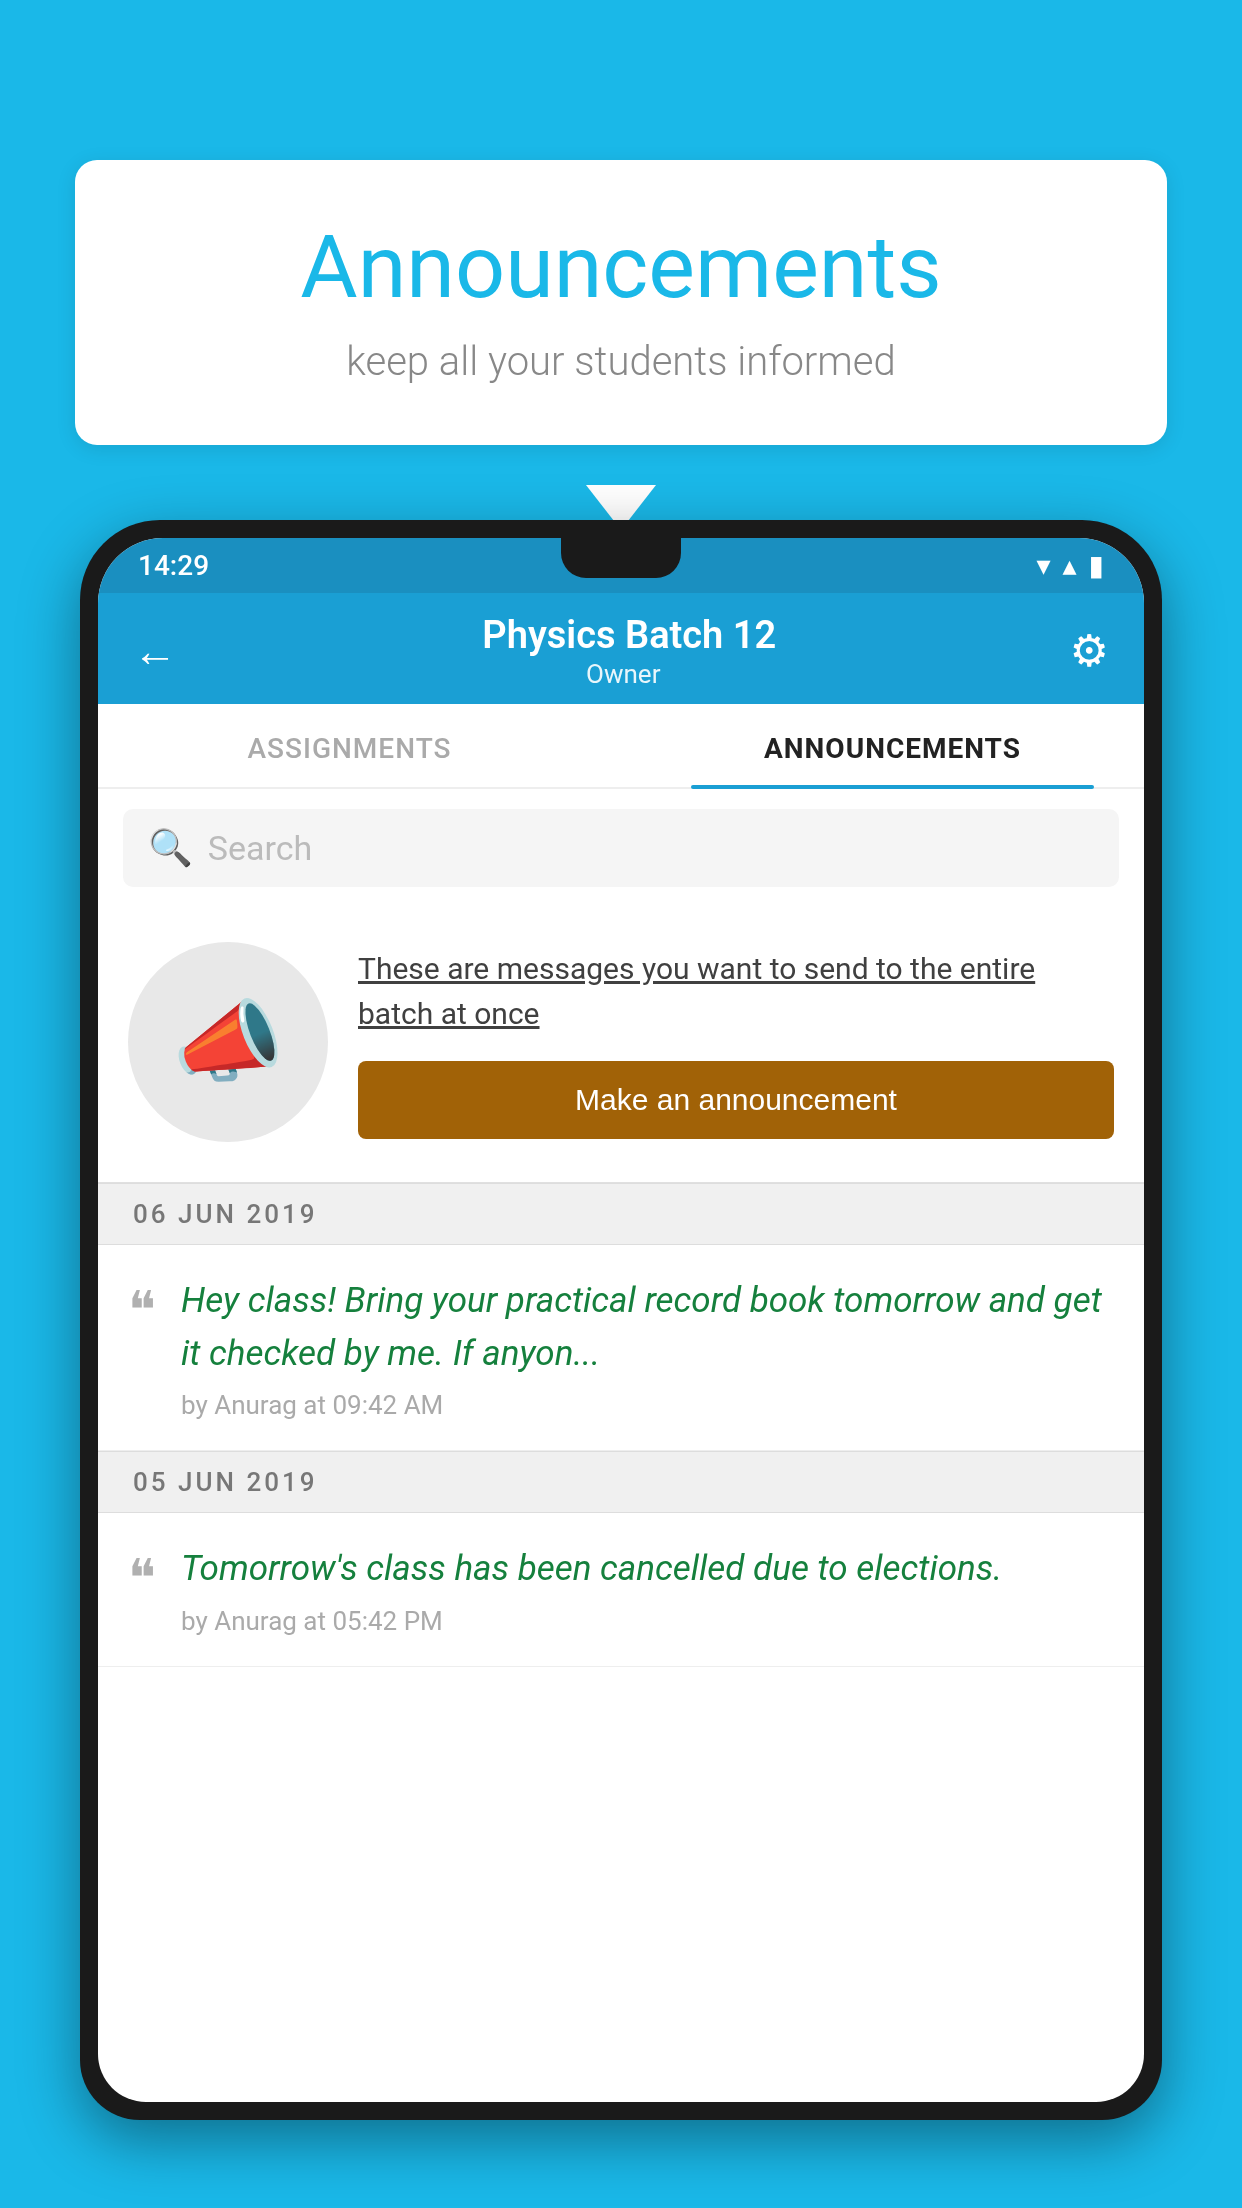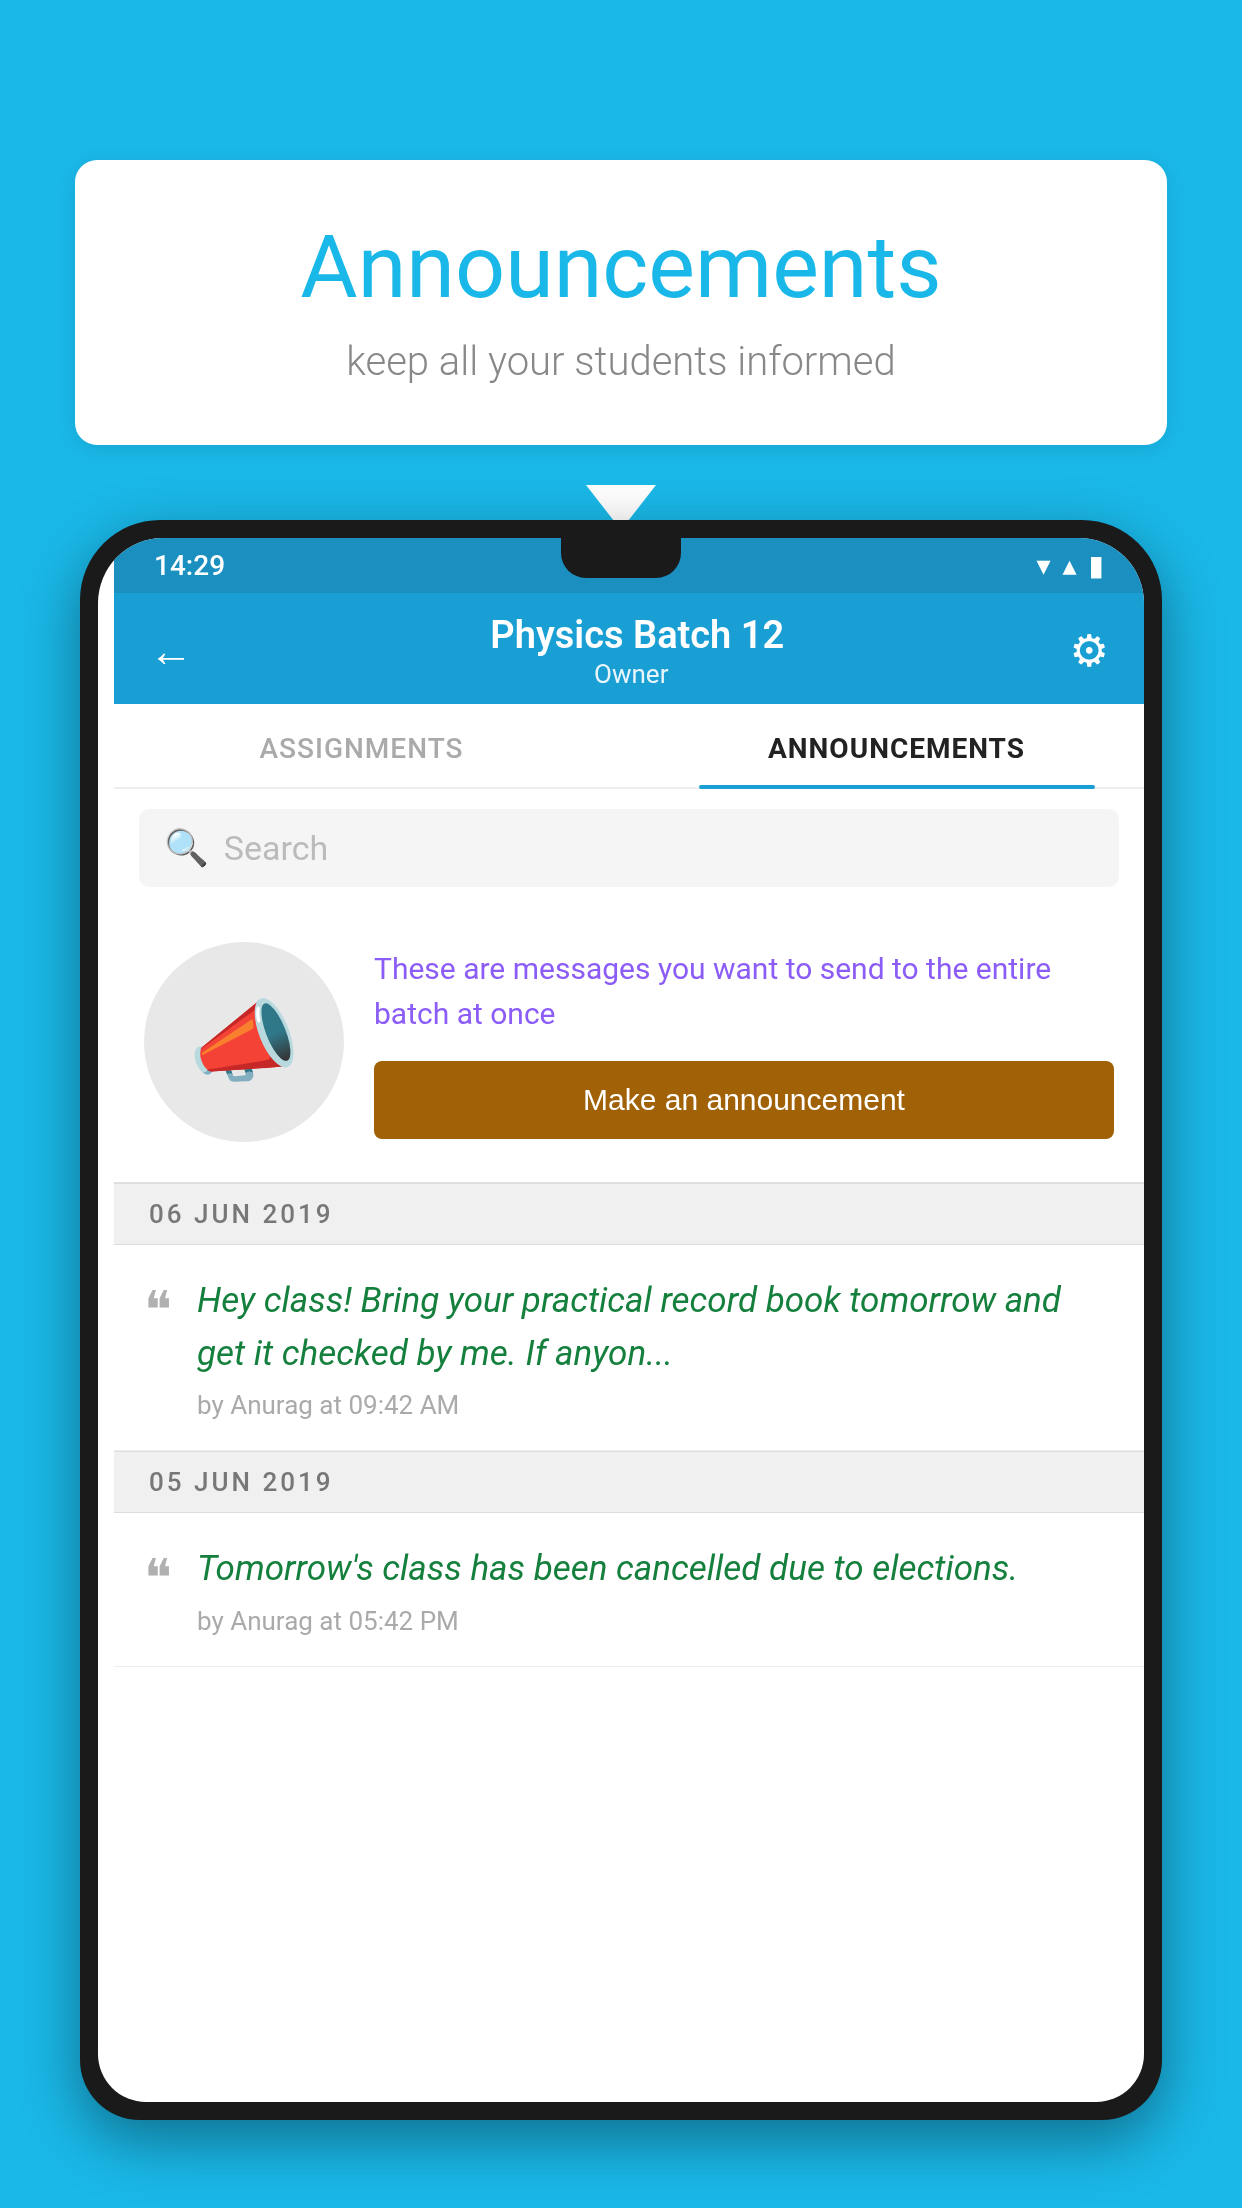--- a/index.html
+++ b/index.html
@@ -74,21 +74,20 @@
       box-shadow: 0 20px 60px rgba(0,0,0,0.4);
     }
 
     .phone-inner {
       background: white;
       border-radius: 65px 65px 48px 48px;
       overflow: hidden;
       width: 100%;
       height: 100%;
       position: relative;
-      padding-left: 16px;
     }
 
     
     .status-bar {
       background: #1a8fc0;
       height: 55px;
       display: flex;
       align-items: center;
       justify-content: space-between;
       padding: 0 40px;
@@ -239,24 +238,25 @@
     .megaphone-icon {
       font-size: 90px;
       color: #5a7a9a;
     }
 
     .promo-right {
       flex: 1;
     }
 
     .promo-text {
-      color: #8b5cf6;
+      color: #404040;
       font-size: 30px;
       line-height: 1.5;
       margin-bottom: 25px;
+      text-decoration: underline;
     }
 
     .make-announcement-btn {
       background: #a16207;
       color: white;
       border: none;
       border-radius: 8px;
       padding: 22px 35px;
       font-size: 30px;
       font-weight: 500;

